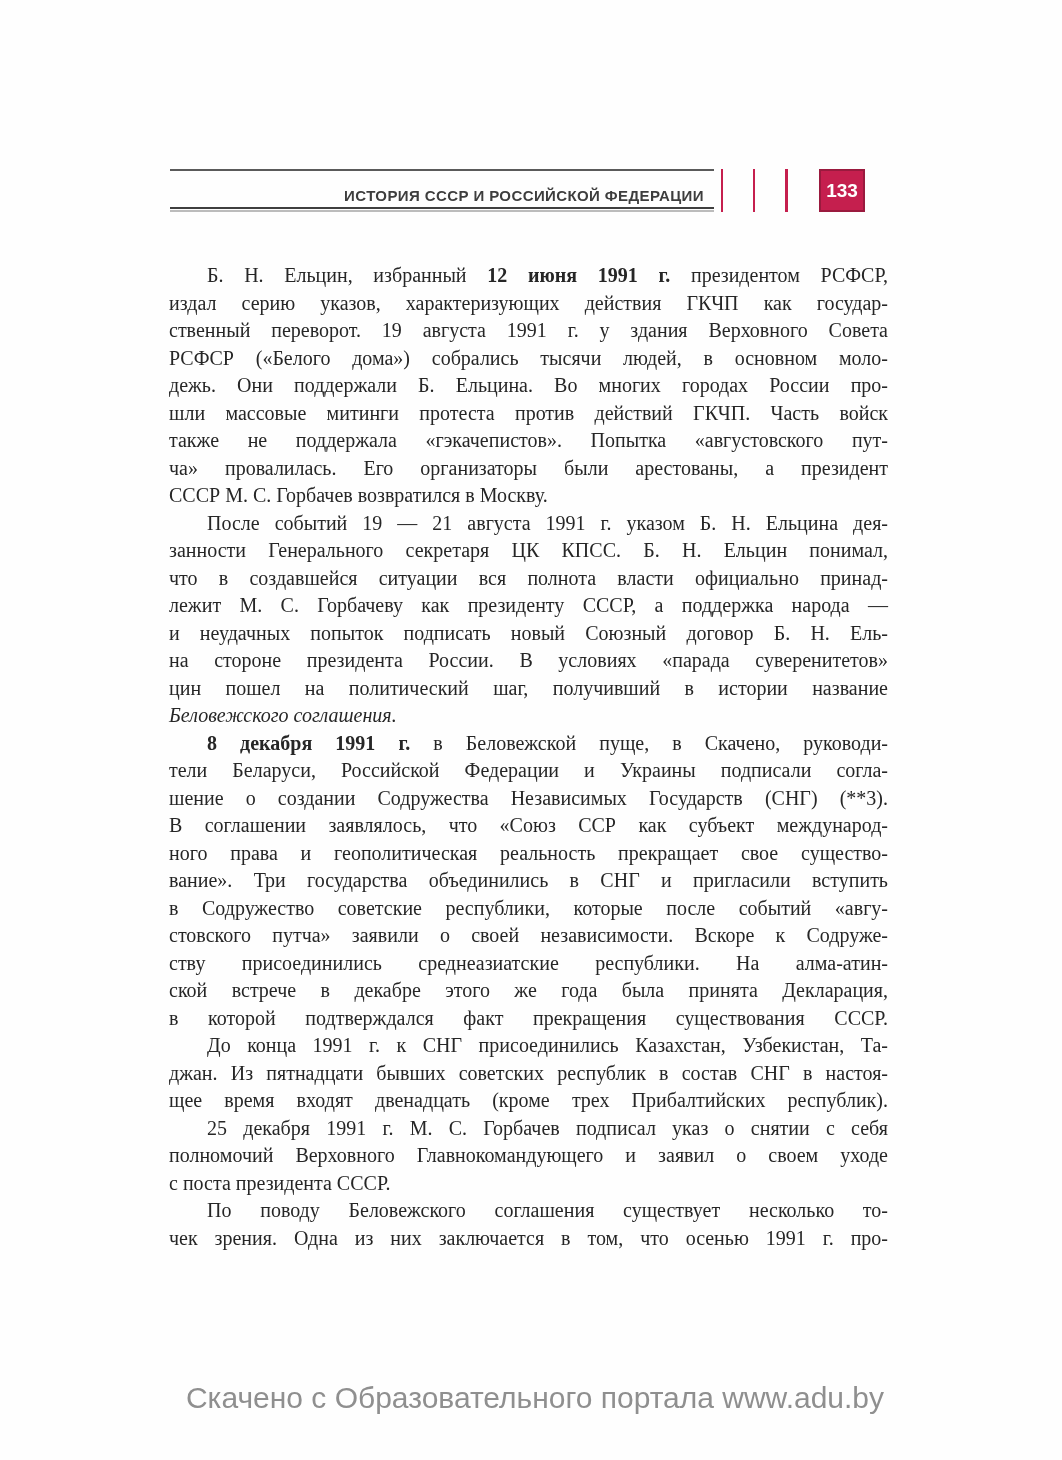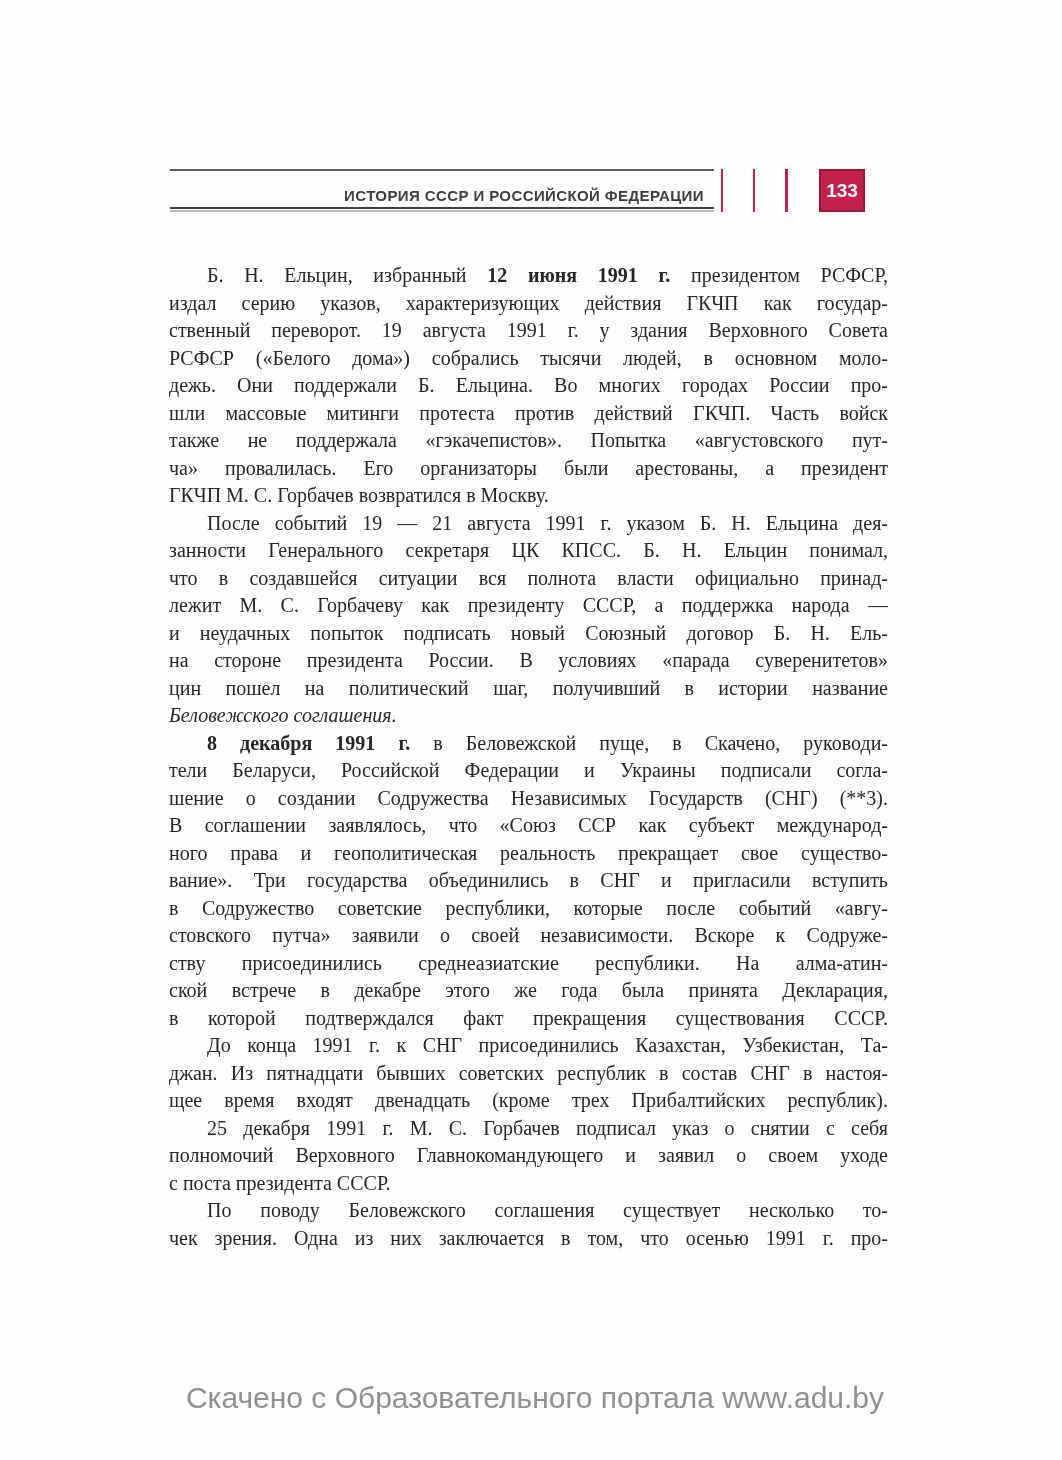--- a/index.html
+++ b/index.html
@@ -69,21 +69,21 @@
   <div class="article">
       <div class="paragraph">
         <div class="line first"><span class="n">Б. Н. Ельцин, избранный </span><span class="b">12 июня 1991 г.</span><span class="n"> президентом РСФСР,</span></div>
         <div class="line"><span class="n">издал серию указов, характеризующих действия ГКЧП как государ-</span></div>
         <div class="line"><span class="n">ственный переворот. 19 августа 1991 г. у здания Верховного Совета</span></div>
         <div class="line"><span class="n">РСФСР («Белого дома») собрались тысячи людей, в основном моло-</span></div>
         <div class="line"><span class="n">дежь. Они поддержали Б. Ельцина. Во многих городах России про-</span></div>
         <div class="line"><span class="n">шли массовые митинги протеста против действий ГКЧП. Часть войск</span></div>
         <div class="line"><span class="n">также не поддержала «гэкачепистов». Попытка «августовского пут-</span></div>
         <div class="line"><span class="n">ча» провалилась. Его организаторы были арестованы, а президент</span></div>
-        <div class="line last"><span class="n">ГКЧП М. С. Горбачев возвратился в Москву.</span></div>
+        <div class="line last"><span class="n">СССР М. С. Горбачев возвратился в Москву.</span></div>
       </div>
       <div class="paragraph">
         <div class="line first"><span class="n">После событий 19 — 21 августа 1991 г. указом Б. Н. Ельцина дея-</span></div>
         <div class="line"><span class="n">занности Генерального секретаря ЦК КПСС. Б. Н. Ельцин понимал,</span></div>
         <div class="line"><span class="n">что в создавшейся ситуации вся полнота власти официально принад-</span></div>
         <div class="line"><span class="n">лежит М. С. Горбачеву как президенту СССР, а поддержка народа —</span></div>
         <div class="line"><span class="n">и неудачных попыток подписать новый Союзный договор Б. Н. Ель-</span></div>
         <div class="line"><span class="n">на стороне президента России. В условиях «парада суверенитетов»</span></div>
         <div class="line"><span class="n">цин пошел на политический шаг, получивший в истории название</span></div>
         <div class="line last"><span class="i">Беловежского соглашения.</span></div>

